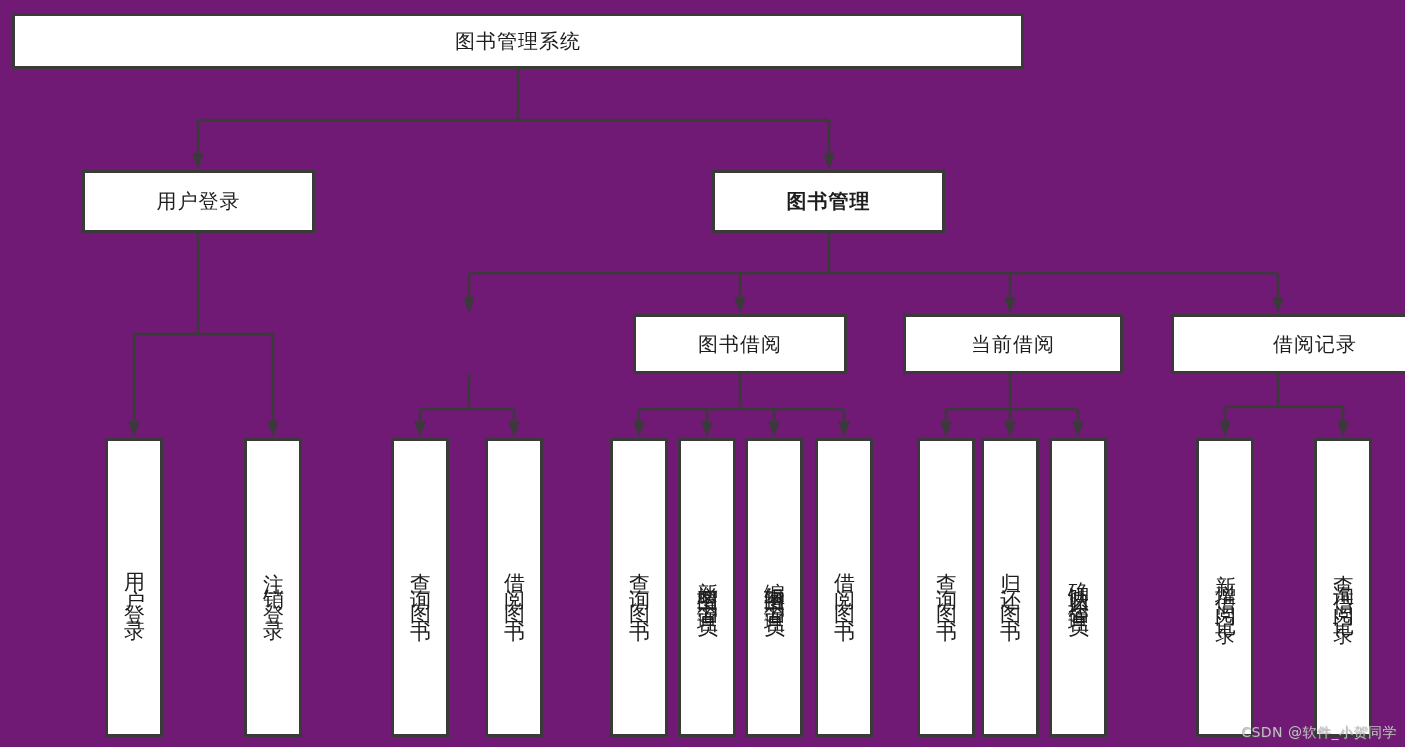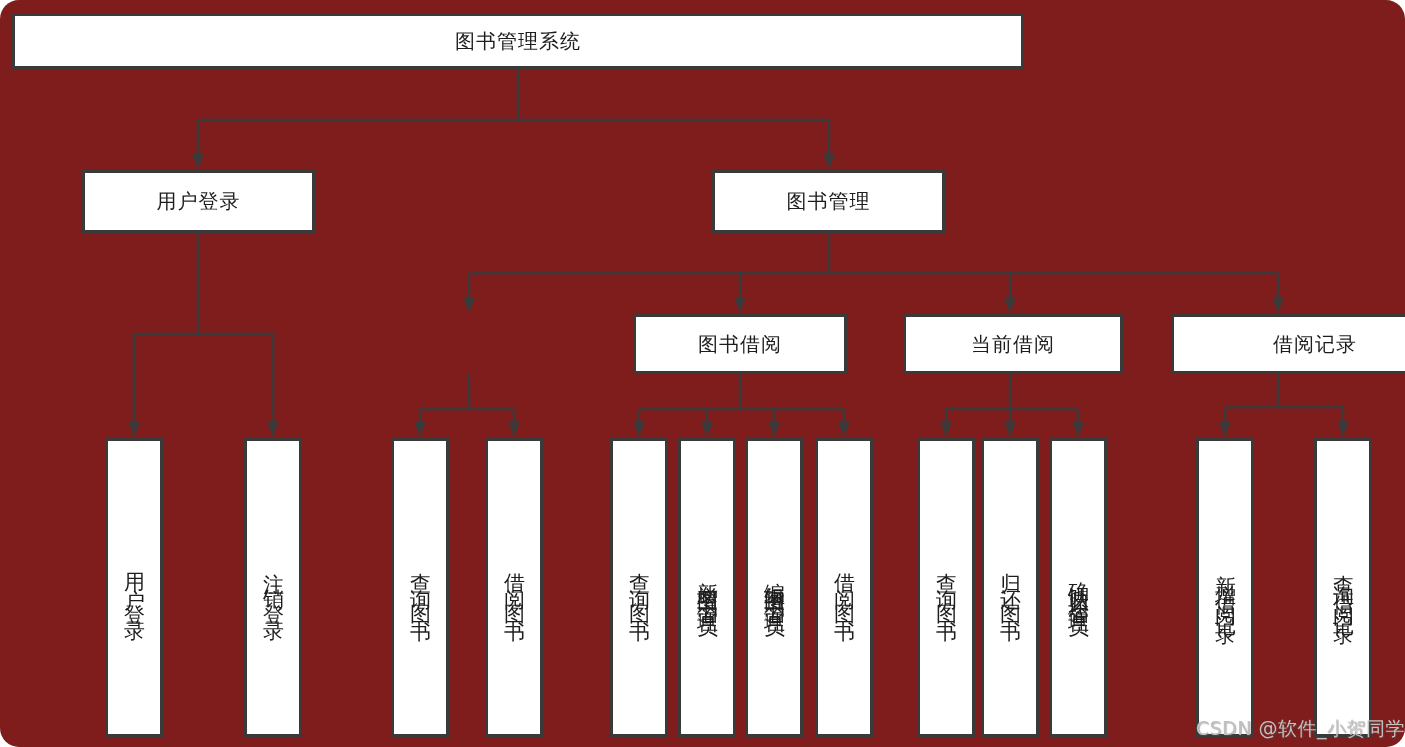--- a/index.html
+++ b/index.html
@@ -5,23 +5,22 @@
   html, body {
     margin: 0;
     padding: 0;
     background: #ffffff;
     font-family: "DejaVu Sans", "Liberation Sans", sans-serif;
   }
   .canvas {
     position: relative;
     width: 1405px;
     height: 747px;
-    background: #7f1d1d;
+    background: #701a75;
     overflow: hidden;
-    border-radius: 19px;
   }
   .wires {
     position: absolute;
     left: 0;
     top: 0;
     z-index: 1;
   }
   .box {
     position: absolute;
     box-sizing: border-box;
@@ -54,23 +53,23 @@
     font-size: 21px;
     line-height: 1;
     color: #1d1d1d;
     white-space: nowrap;
   }
   .sp-lg .vlabel { letter-spacing: 16px; }
   .sp-md .vlabel { letter-spacing: 10px; }
   .sp-sm .vlabel { letter-spacing: 5px; }
   .watermark {
     position: absolute;
-    right: 0;
+    right: 8px;
     bottom: 5px;
-    font-size: 19px;
+    font-size: 14px;
     color: #c0c0c0;
     text-shadow: 1px 1px 1px rgba(90,90,90,0.45);
     letter-spacing: 0.5px;
     z-index: 3;
     white-space: nowrap;
   }
 </style>
 </head>
 <body>
 
@@ -119,21 +118,21 @@
     </g>
   </svg>
 
   <div class="box" style="left:12px; top:13px; width:1012px; height:56px;">
     <span class="hlabel">图书管理系统</span>
   </div>
 
   <div class="box" style="left:82px; top:170px; width:233px; height:63px;">
     <span class="hlabel">用户登录</span>
   </div>
-  <div class="box" style="left:712px; top:170px; width:233px; height:63px;">
+  <div class="box" style="left:712px; top:170px; width:233px; height:63px;font-weight:bold;">
     <span class="hlabel">图书管理</span>
   </div>
 
   <div class="box" style="left:633px; top:314px; width:214px; height:60px;">
     <span class="hlabel">图书借阅</span>
   </div>
   <div class="box" style="left:903px; top:314px; width:220px; height:60px;">
     <span class="hlabel">当前借阅</span>
   </div>
   <div class="box" style="left:1171px; top:314px; width:244px; height:60px;padding-left:44px;">

